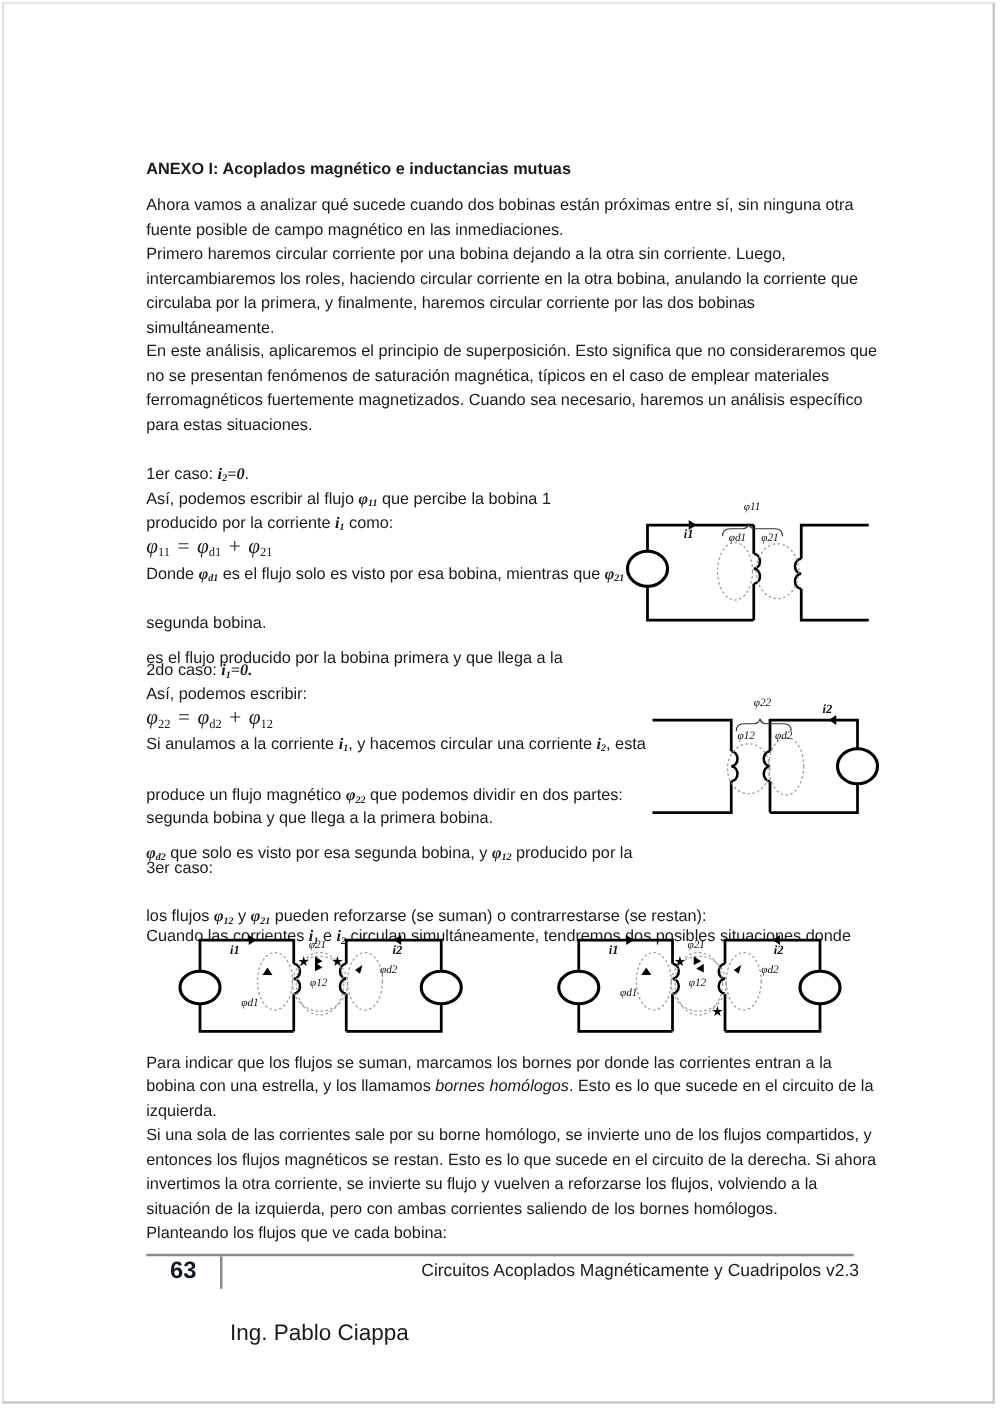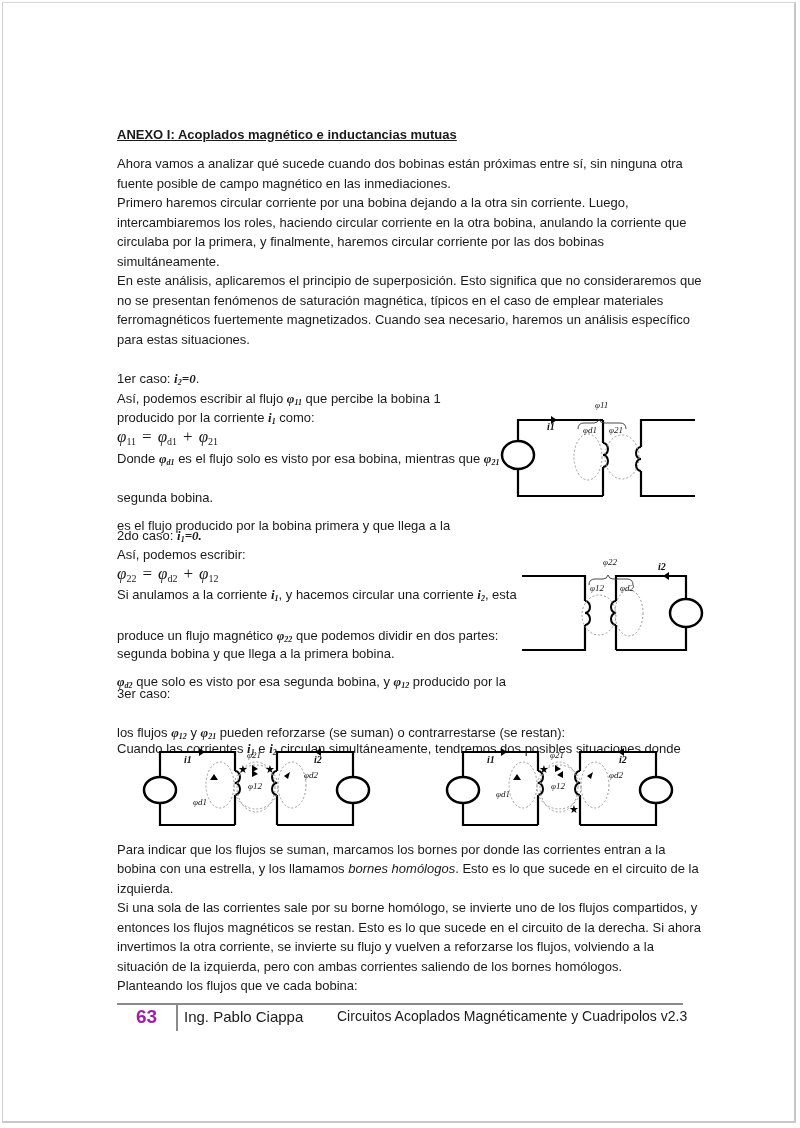--- a/index.html
+++ b/index.html
@@ -2,37 +2,37 @@
 <html><head>
 <meta charset="utf-8">
 <style>
   html, body { margin: 0; padding: 0; background: #ffffff; }
   body { width: 800px; height: 1128px; position: relative; overflow: hidden;
          font-family: "Liberation Sans", sans-serif; color: #1a1a1a; }
   .page-frame { position: absolute; left: 2px; top: 2px; width: 794px; height: 1121px;
          border-left: 1px solid #cfcfcf; border-top: 1px solid #d8d8d8;
          border-right: 2px solid #c8c8c8; border-bottom: 2px solid #c8c8c8; box-sizing: border-box; }
   .txt { position: absolute; left: 117px; font-size: 13px; line-height: 19.6px; white-space: nowrap; }
-  .heading { font-weight: bold; font-size: 13px; text-decoration: underline; }
+  .heading { font-weight: bold; font-size: 13px; }
   .m { font-family: "Liberation Serif", serif; font-style: italic; font-weight: bold; }
   .m sub { font-size: 8px; vertical-align: -2px; }
   .eq { font-family: "Liberation Serif", serif; font-style: italic; font-size: 17px; }
   .eq sub { font-size: 10px; font-style: normal; vertical-align: -3px; }
   .eq .op { font-style: normal; padding: 0 6px; }
   svg.fig { position: absolute; overflow: visible; }
   .wire { stroke: #000; stroke-width: 2.2; fill: none; }
   .coil { stroke: #000; stroke-width: 2; fill: none; }
   .flux { stroke: #9a9a9a; stroke-width: 1; fill: none; stroke-dasharray: 2 2; }
   .brace { stroke: #333; stroke-width: 0.9; fill: none; }
   .lbl { font-family: "Liberation Serif", serif; font-style: italic; font-size: 9px; fill: #111; }
   .lbl-b { font-family: "Liberation Serif", serif; font-style: italic; font-weight: bold; font-size: 10px; fill: #111; }
   .footer-rule { position: absolute; left: 117px; top: 1003px; width: 566px; height: 0; border-top: 2px solid #8a8a8a; }
   .footer-sep { position: absolute; left: 176px; top: 1005px; width: 0; height: 26px; border-left: 2px solid #8a8a8a; }
   .page-num { position: absolute; left: 136px; top: 1006px; font-size: 19px; font-weight: bold; color: #3b6cb3; }
-  .footer-author { position: absolute; left: 184px; top: 1008px; font-size: 15px; }
+  .footer-author { position: absolute; left: 184px; top: 1056px; font-size: 18px; }
   .footer-title { position: absolute; left: 337px; top: 1008px; font-size: 14px; }
 </style>
 </head>
 <body>
 
 <div class="page-frame"></div>
 
 <div class="txt heading" style="top:125px;">ANEXO I: Acoplados magnético e inductancias mutuas</div>
 
 <div>
@@ -210,16 +210,16 @@
   <div class="txt" style="top:898px;">Si una sola de las corrientes sale por su borne homólogo, se invierte uno de los flujos compartidos, y</div>
   <div class="txt" style="top:918px;">entonces los flujos magnéticos se restan. Esto es lo que sucede en el circuito de la derecha. Si ahora</div>
   <div class="txt" style="top:937px;">invertimos la otra corriente, se invierte su flujo y vuelven a reforzarse los flujos, volviendo a la</div>
   <div class="txt" style="top:957px;">situación de la izquierda, pero con ambas corrientes saliendo de los bornes homólogos.</div>
   <div class="txt" style="top:976px;">Planteando los flujos que ve cada bobina:</div>
 </div>
 
 <div>
   <div class="footer-rule"></div>
   <div class="footer-sep"></div>
-  <div class="page-num" style="color: #a21caf;">63</div>
+  <div class="page-num" style="color: #0f172a;">63</div>
   <div class="footer-author">Ing. Pablo Ciappa</div>
   <div class="footer-title">Circuitos Acoplados Magnéticamente y Cuadripolos v2.3</div>
 </div>
 
 </body></html>

